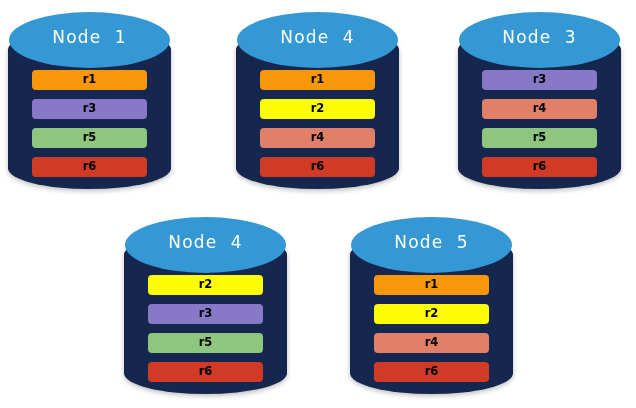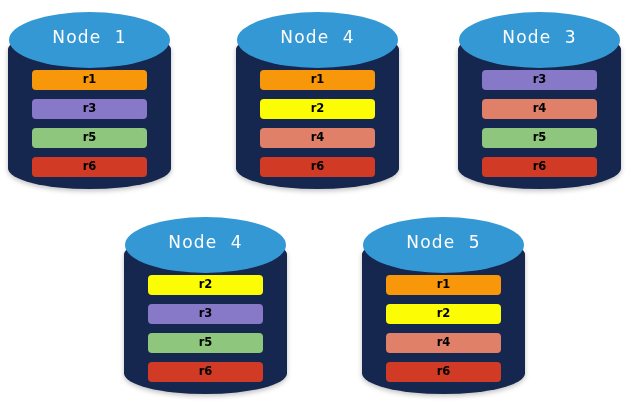--- a/index.html
+++ b/index.html
@@ -140,21 +140,21 @@
       <div class="cyl-top-shade" style="background: rgb(22, 39, 79);"></div>
       <div class="cyl-top" style="background: rgb(52, 152, 212);"></div>
       <div class="node-label" style="color: rgb(255, 255, 255);">Node  4</div>
       <div class="replica-stack">
         <div class="replica-bar" style="background: rgb(252, 252, 4); color: rgb(0, 0, 0);">r2</div>
         <div class="replica-bar" style="background: rgb(136, 120, 200); color: rgb(0, 0, 0);">r3</div>
         <div class="replica-bar" style="background: rgb(141, 198, 124); color: rgb(0, 0, 0);">r5</div>
         <div class="replica-bar" style="background: rgb(209, 59, 37); color: rgb(0, 0, 0);">r6</div>
       </div>
     </div>
-    <div class="node-cylinder" style="left: 362px; top: 213px; padding-left: 36px;">
+    <div class="node-cylinder" style="left: 350px; top: 213px; padding-left: 36px;">
       <div class="cyl-body" style="background: rgb(22, 39, 79);"></div>
       <div class="cyl-top-shade" style="background: rgb(22, 39, 79);"></div>
       <div class="cyl-top" style="background: rgb(52, 152, 212);"></div>
       <div class="node-label" style="color: rgb(255, 255, 255);">Node  5</div>
       <div class="replica-stack">
         <div class="replica-bar" style="background: rgb(249, 151, 11); color: rgb(0, 0, 0);">r1</div>
         <div class="replica-bar" style="background: rgb(252, 252, 4); color: rgb(0, 0, 0);">r2</div>
         <div class="replica-bar" style="background: rgb(224, 128, 105); color: rgb(0, 0, 0);">r4</div>
         <div class="replica-bar" style="background: rgb(209, 59, 37); color: rgb(0, 0, 0);">r6</div>
       </div>

